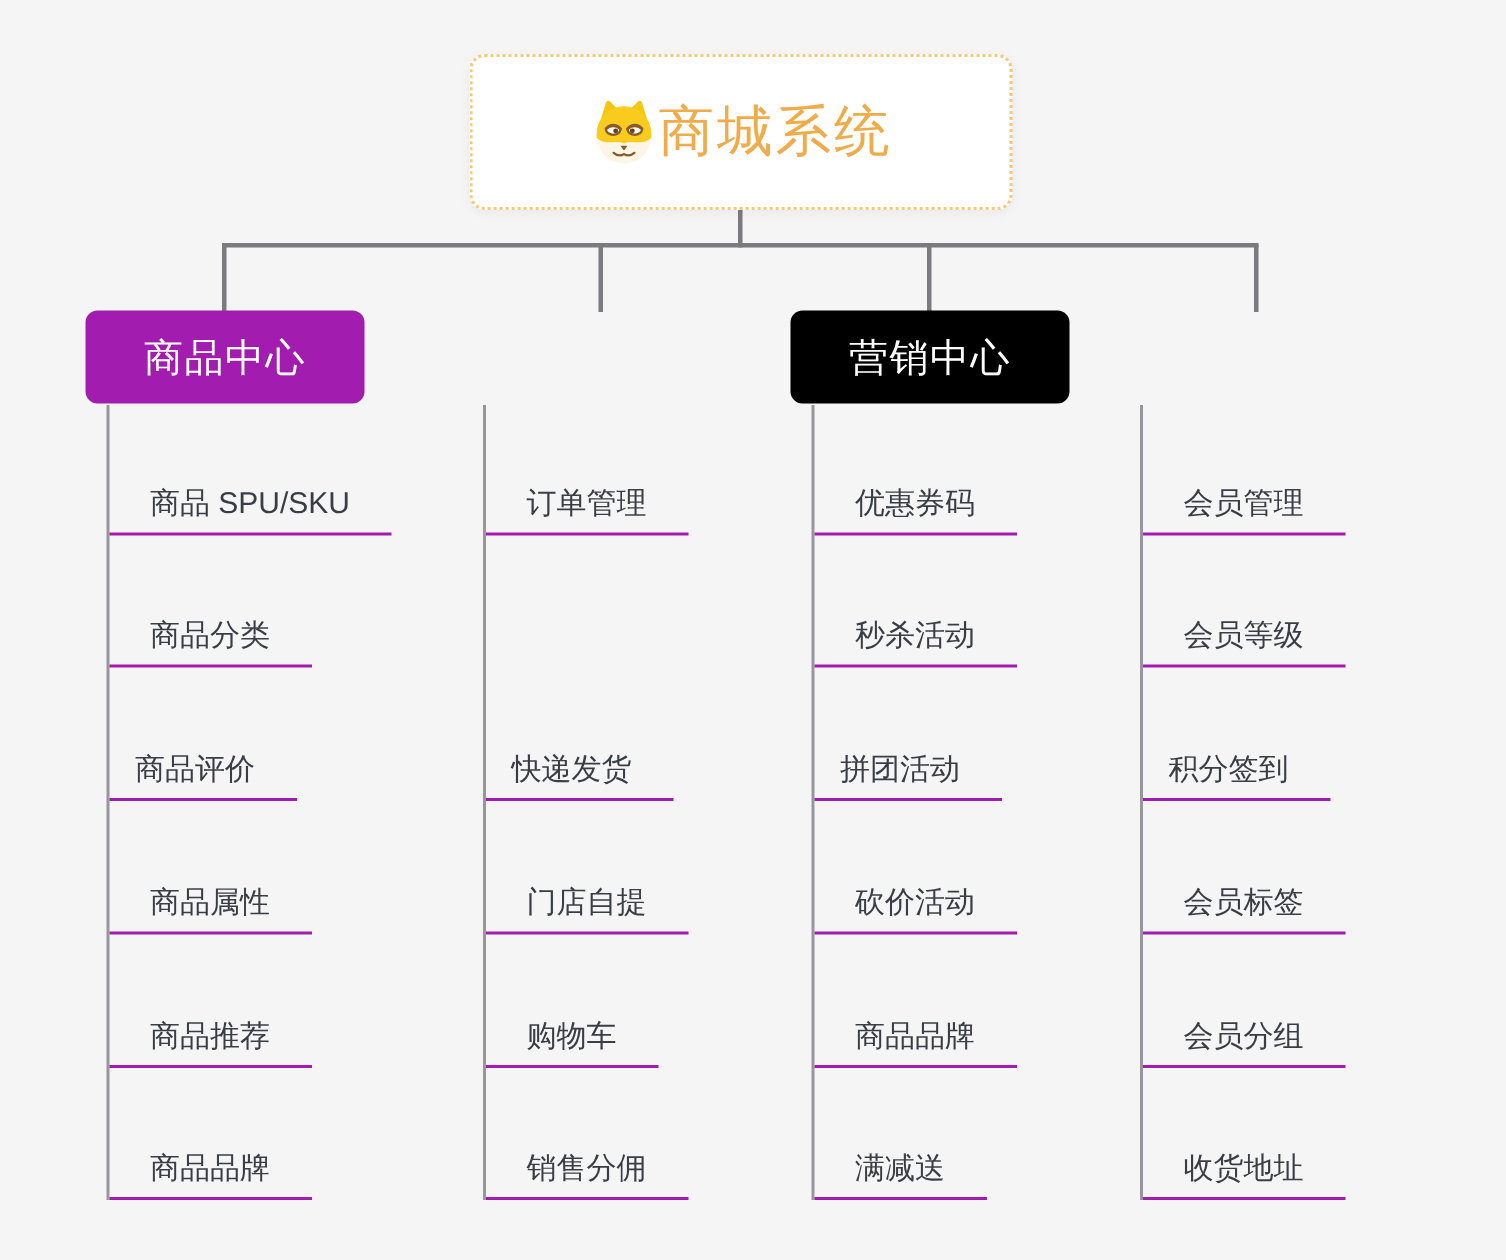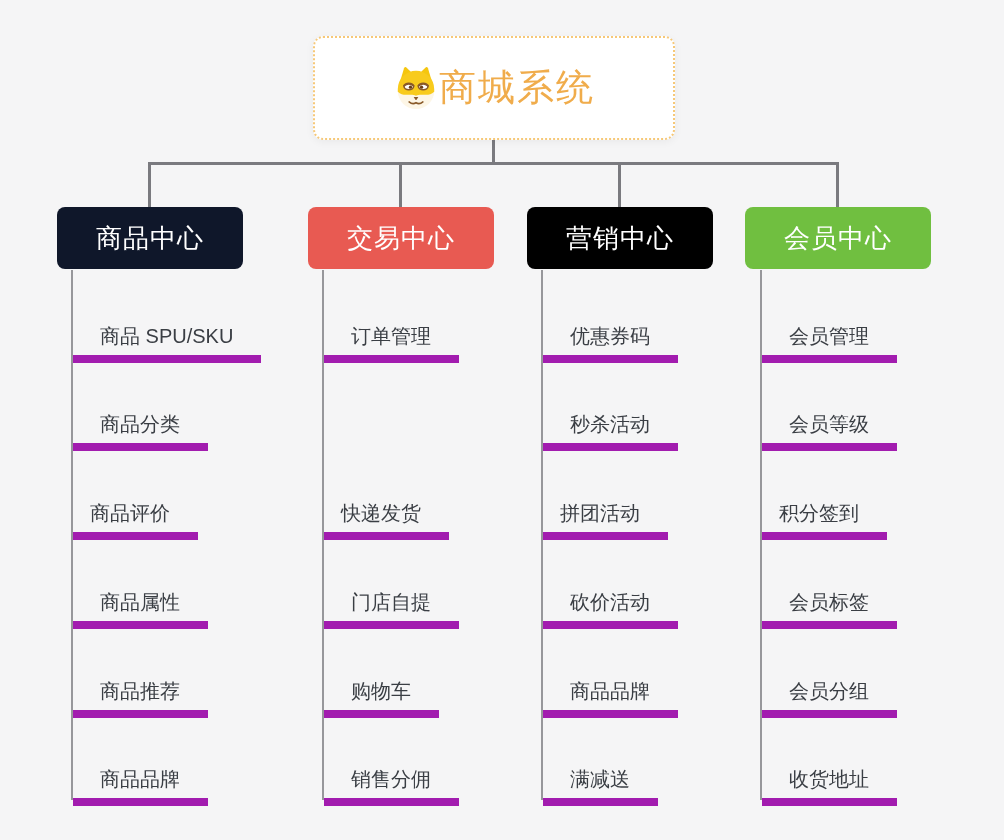--- a/index.html
+++ b/index.html
@@ -43,21 +43,21 @@
   
   .col{
     position:absolute;top:270px;height:530px;width:250px;
     border-left:2px solid #97979b;
   }
   .c0{left:71px;} .c1{left:322px;} .c2{left:541px;} .c3{left:760px;}
   .item{
     position:absolute;left:0;
     font-size:20px;line-height:26px;color:#3a3e44;
     padding:0 28px 6px 27px;
-    border-bottom:8px solid #a21caf;
+    border-bottom:2px solid #a21caf;
     white-space:nowrap;
   }
   .r0{top:53px;} .r1{top:141px;} .r2{top:230px;padding-left:17px;}
   .r3{top:319px;} .r4{top:408px;text-align:right;} .r5{top:496px;}
 </style>
 </head>
 <body>
 
 <div class="canvas">
 
@@ -81,31 +81,25 @@
         <circle cx="29.8" cy="23.2" r="1.7" fill="#6b3f16"></circle>
         <path d="M11.5 21.6 Q16.5 17.8 21.5 21.6" stroke="#8a5a28" stroke-width="2" fill="none" stroke-linecap="round"></path>
         <path d="M26.5 21.6 Q31.5 17.8 36.5 21.6" stroke="#8a5a28" stroke-width="2" fill="none" stroke-linecap="round"></path>
         <path d="M21.6 33.5 h4.8 l-1.8 2.7 q-0.6 0.8 -1.2 0 z" fill="#8a5a28"></path>
         <path d="M16.8 38.5 Q20.4 41.6 24 39.4 Q27.6 41.6 31.2 38.5" stroke="#8a5a28" stroke-width="1.6" fill="none" stroke-linecap="round"></path>
       </svg>
     </span>
     <span class="root-title">商城系统</span>
   </div>
 
-  <div class="branch-node b0" style="background-color: #0f172a;">
+  <div class="branch-node b0" style="background-color: #a21caf;">
     <span>商品中心</span>
-  </div>
-  <div class="branch-node b1" style="background-color: rgb(232, 90, 82);">
-    <span>交易中心</span>
   </div>
   <div class="branch-node b2" style="background-color: #000000;">
     <span>营销中心</span>
-  </div>
-  <div class="branch-node b3" style="background-color: rgb(112, 191, 64);">
-    <span>会员中心</span>
   </div>
 
   <div class="col c0">
     <div class="item r0">商品 SPU/SKU</div>
     <div class="item r1">商品分类</div>
     <div class="item r2">商品评价</div>
     <div class="item r3">商品属性</div>
     <div class="item r4">商品推荐</div>
     <div class="item r5">商品品牌</div>
   </div>

